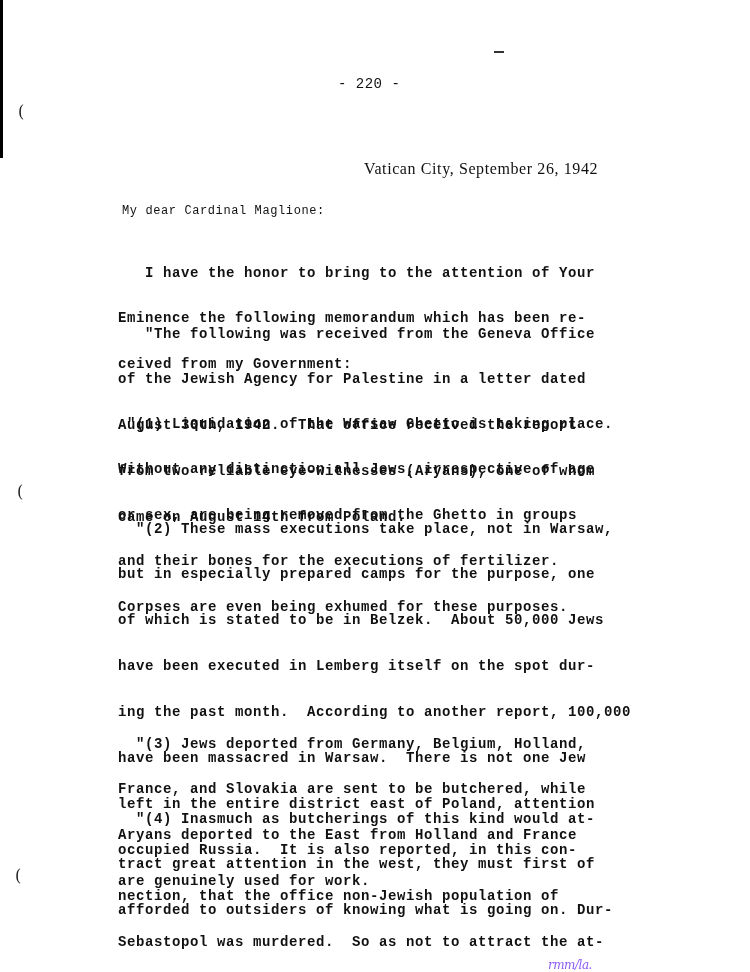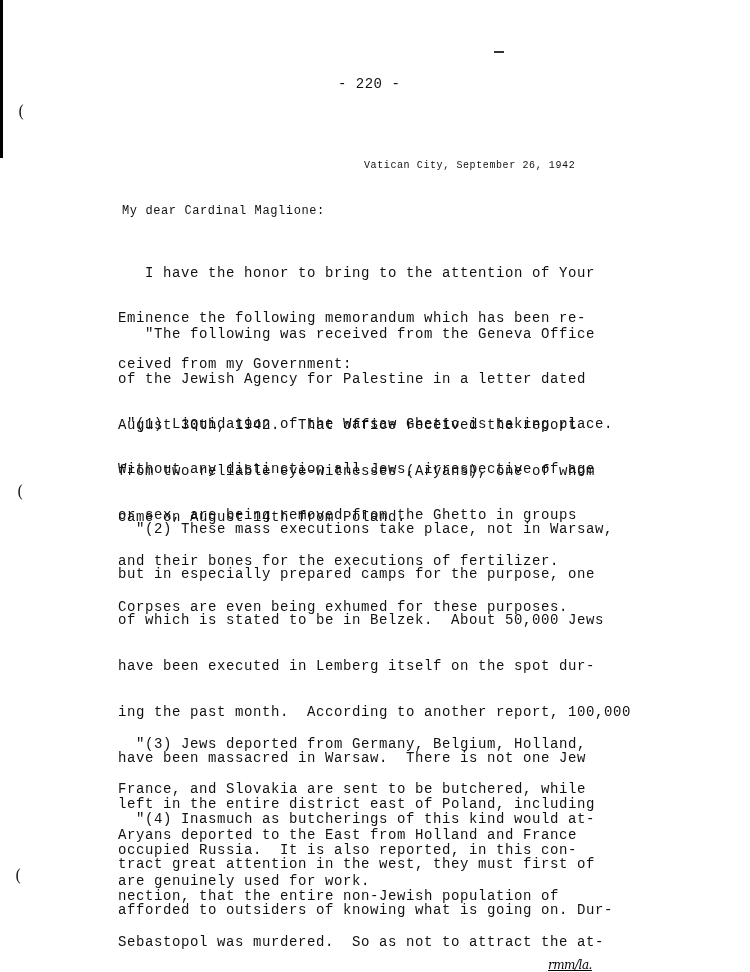--- a/index.html
+++ b/index.html
@@ -43,51 +43,52 @@
       left: 338px;
       top: 76px;
       font-size: 14px;
       letter-spacing: 0.5px;
       white-space: pre;
     }
     .dateline {
       position: absolute;
       left: 364px;
       top: 160px;
-      font-size: 10px;
+      font-size: 16px;
       letter-spacing: 0.6px;
       white-space: pre;
+      font-family: Liberation Serif, serif;
     }
     .salutation {
       position: absolute;
       left: 122px;
       top: 204px;
       font-size: 12px;
       letter-spacing: 0.6px;
       white-space: pre;
     }
     .para {
       position: absolute;
       left: 118px;
       font-size: 14px;
       line-height: 15.3px;
       letter-spacing: 0.6px;
       white-space: pre;
+      font-weight: bold;
     }
     .para .line { display: block; }
     .footer-scrawl {
       position: absolute;
       left: 548px;
       top: 958px;
       font-family: "DejaVu Serif", serif;
       font-style: italic;
       font-size: 12px;
-      color: #000000;
+      color: #8b5cf6;
       letter-spacing: -0.5px;
-      text-decoration: underline;
     }
   </style>
 </head>
 <body>
 
 <div class="edge-strip"></div>
 <span class="punch-mark" style="left:18px;top:104px;">(</span>
 <span class="punch-mark" style="left:17px;top:484px;">(</span>
 <span class="punch-mark" style="left:15px;top:868px;">(</span>
 <div class="top-dash"></div>
@@ -118,23 +119,23 @@
   <span class="line">Corpses are even being exhumed for these purposes.</span>
 </div>
 
 <div class="para" style="top:491px;">
   <span class="line">  "(2) These mass executions take place, not in Warsaw,</span>
   <span class="line">but in especially prepared camps for the purpose, one</span>
   <span class="line">of which is stated to be in Belzek.  About 50,000 Jews</span>
   <span class="line">have been executed in Lemberg itself on the spot dur-</span>
   <span class="line">ing the past month.  According to another report, 100,000</span>
   <span class="line">have been massacred in Warsaw.  There is not one Jew</span>
-  <span class="line">left in the entire district east of Poland, including</span>
+  <span class="line">left in the entire district east of Poland, attention</span>
   <span class="line">occupied Russia.  It is also reported, in this con-</span>
-  <span class="line">nection, that the entire non-Jewish population of</span>
+  <span class="line">nection, that the office non-Jewish population of</span>
   <span class="line">Sebastopol was murdered.  So as not to attract the at-</span>
   
   
   
 </div>
 
 <div class="para" style="top:706px;">
   <span class="line">  "(3) Jews deported from Germany, Belgium, Holland,</span>
   <span class="line">France, and Slovakia are sent to be butchered, while</span>
   <span class="line">Aryans deported to the East from Holland and France</span>

